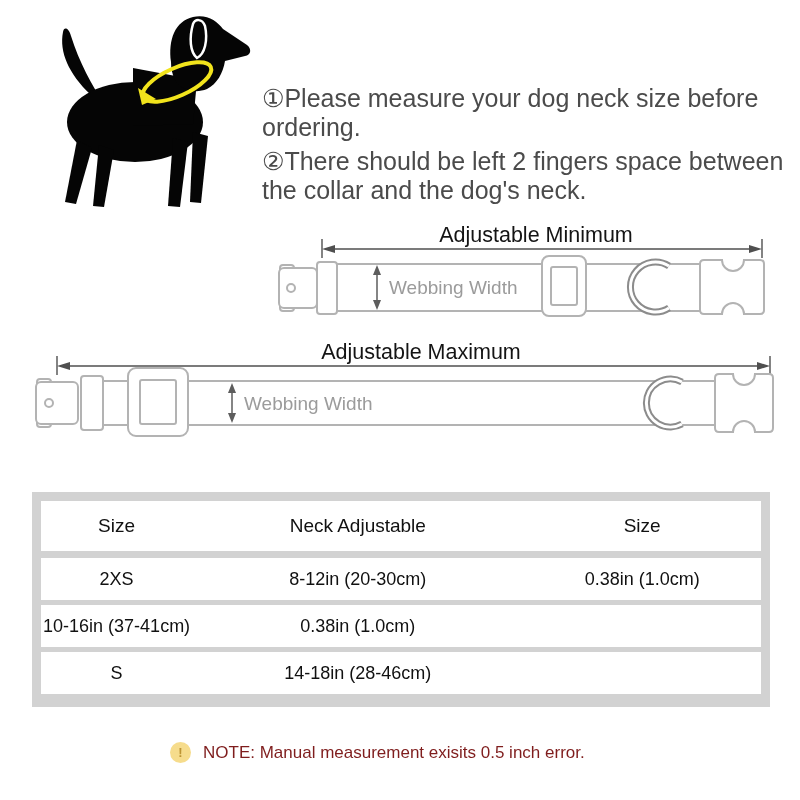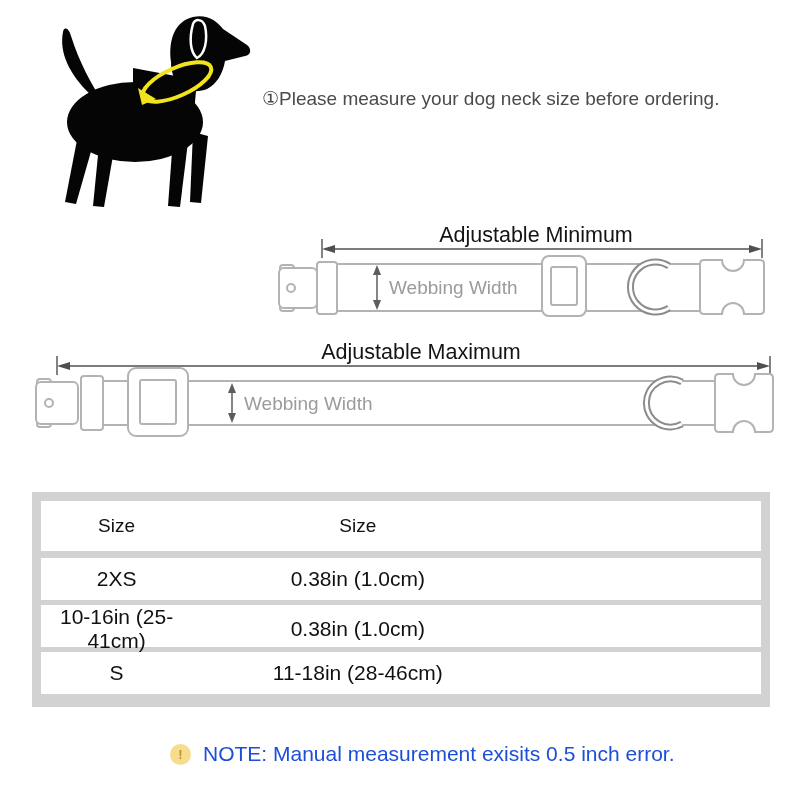--- a/index.html
+++ b/index.html
@@ -3,44 +3,44 @@
 <meta charset="utf-8">
 <style>
   html,body{margin:0;padding:0;background:#fff;}
   .canvas{
     position:relative;width:800px;height:800px;background:#ffffff;overflow:hidden;
     font-family:"Liberation Sans","DejaVu Sans",sans-serif;
   }
   .abs{position:absolute;}
 
   
-  .instructions{left:262px;top:84px;width:522px;color:#4b4b4b;font-size:19px;line-height:29px;}
+  .instructions{left:262px;top:84px;width:522px;color:#4b4b4b;font-size:25px;line-height:29px;}
   .instructions p{margin:0 0 5px 0;}
 
   
   .diagram-min{left:265px;top:220px;}
   .diagram-max{left:25px;top:335px;}
   svg text.diagram-title{font-size:21.5px;fill:#141414;}
   svg text.webbing-label{font-size:19px;fill:#9b9b9b;}
 
   
   .size-table{left:32px;top:492px;width:738px;background:#d2d2d2;
     padding:9px 9px 13px 9px;box-sizing:border-box;}
   .trow{background:#ffffff;display:grid;grid-template-columns:21% 46% 33%;
     align-items:center;text-align:center;color:#111;}
   .trow.head{height:50px;margin-bottom:7px;font-size:19px;}
-  .trow.body{height:42px;margin-bottom:5px;font-size:21px;}
+  .trow.body{height:42px;margin-bottom:5px;font-size:18px;}
   .trow.body:last-child{margin-bottom:0;}
 
   
   .note{left:170px;top:742px;display:flex;align-items:center;}
   .note-icon{width:21px;height:21px;border-radius:50%;background:#f6dc8c;
     color:#bd9433;font-size:13px;font-weight:bold;line-height:21px;
     text-align:center;flex:0 0 auto;}
-  .note-text{margin-left:12px;font-size:21px;color:#1d4ed8;}
+  .note-text{margin-left:12px;font-size:17px;color:#7f1d1d;}
 </style>
 </head>
 <body>
 
 <div class="canvas">
 
   <svg class="abs" style="left:35px;top:10px;" width="222" height="206" viewBox="0 0 222 206">
     <g fill="#050505" stroke="none">
       <path d="M28,22 C24,42 34,64 55,84 L70,96 C57,75 44,52 36,26 C34,18 29,16 28,22 Z"></path>
       <ellipse cx="100" cy="112" rx="68" ry="40"></ellipse>
@@ -54,20 +54,21 @@
     </g>
     <path d="M158,14 C154,28 155,42 162,48 C170,44 173,30 170,16 C167,8 160,9 158,14 Z" fill="none" stroke="#ffffff" stroke-width="2.5"></path>
     <g transform="rotate(-24 142 72)">
       <ellipse cx="142" cy="72" rx="37" ry="14" fill="none" stroke="#f2e41c" stroke-width="4"></ellipse>
     </g>
     <polygon points="103,78 107,95 121,89" fill="#f2e41c"></polygon>
   </svg>
 
   <div class="abs instructions">
     <p>①Please measure your dog neck size before ordering.</p>
+    <p>②There should be left 2 fingers space between the collar and the dog's neck.</p>
   </div>
 
   <svg class="abs diagram-min" width="515" height="108" viewBox="0 0 515 108">
     <text class="diagram-title" x="271" y="22" text-anchor="middle">Adjustable Minimum</text>
     <g stroke="#4f4f4f" stroke-width="1.4">
       <line x1="57" y1="19" x2="57" y2="38"></line>
       <line x1="497" y1="19" x2="497" y2="38"></line>
       <line x1="60" y1="29" x2="494" y2="29"></line>
     </g>
     <polygon points="57,29 70,25 70,33" fill="#4f4f4f"></polygon>
@@ -123,33 +124,35 @@
       <line x1="207" y1="52" x2="207" y2="84"></line>
     </g>
     <polygon points="207,48 203,58 211,58" fill="#5d5d5d"></polygon>
     <polygon points="207,88 203,78 211,78" fill="#5d5d5d"></polygon>
     <text class="webbing-label" x="219" y="75">Webbing Width</text>
   </svg>
 
   <div class="abs size-table">
     <div class="trow head">
       <div>Size</div>
+      <div>Neck Adjustable</div>
       <div>Size</div>
     </div>
     <div class="trow body">
       <div>2XS</div>
+      <div>8-12in (20-30cm)</div>
       <div>0.38in (1.0cm)</div>
     </div>
     <div class="trow body">
-      <div>10-16in (25-41cm)</div>
+      <div>10-16in (37-41cm)</div>
       <div>0.38in (1.0cm)</div>
     </div>
     <div class="trow body">
       <div>S</div>
-      <div>11-18in (28-46cm)</div>
+      <div>14-18in (28-46cm)</div>
     </div>
   </div>
 
   <div class="abs note">
     <div class="note-icon">!</div>
     <div class="note-text">NOTE: Manual measurement exisits 0.5 inch error.</div>
   </div>
 
 </div>
 

